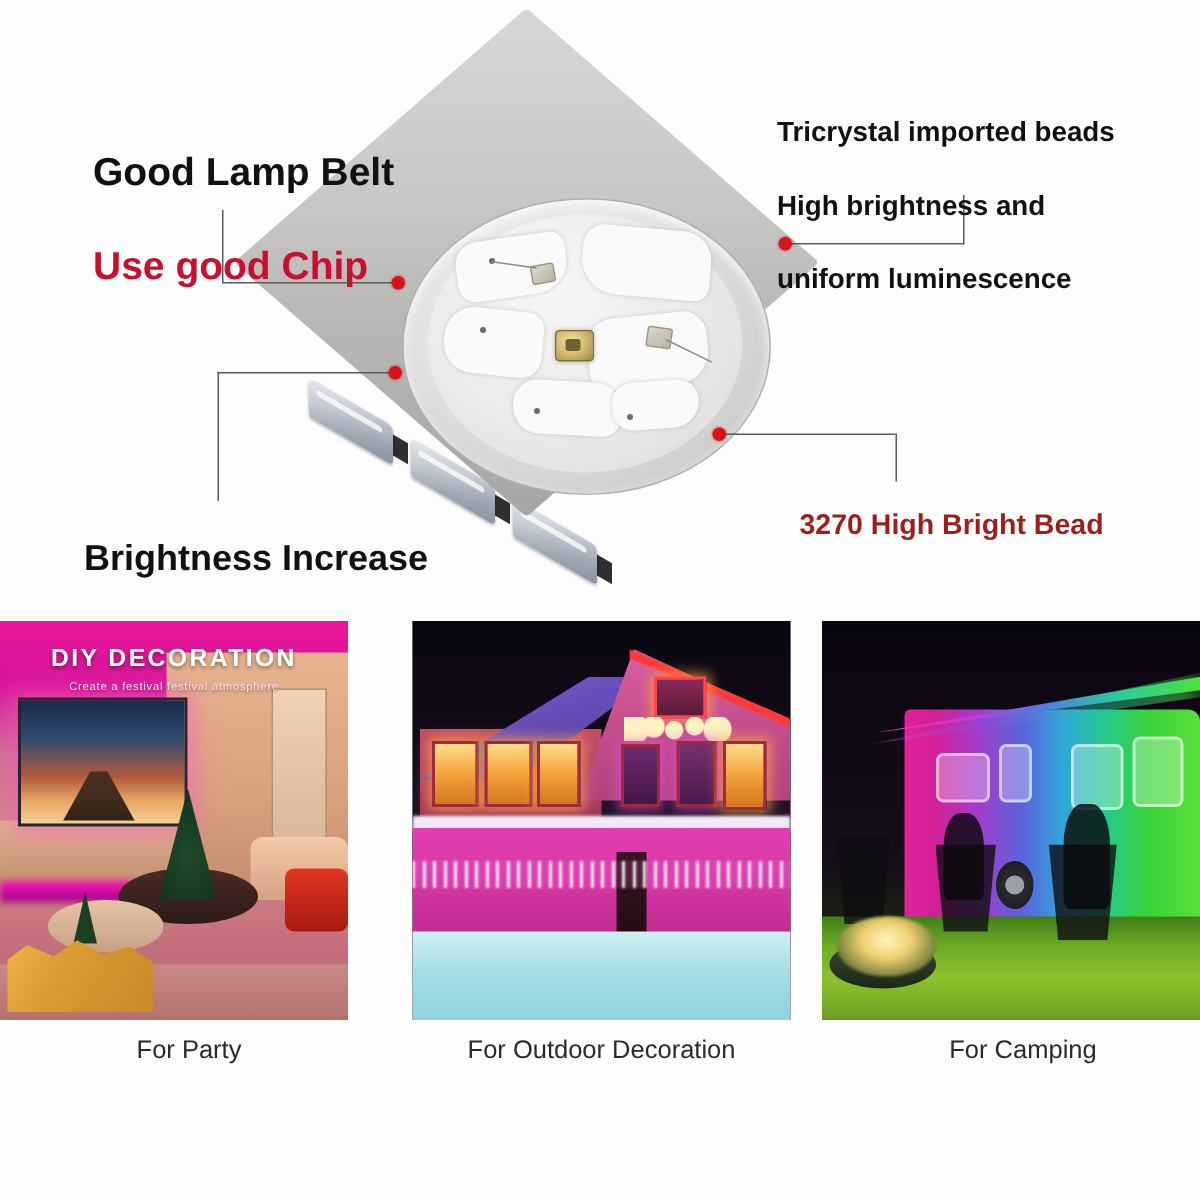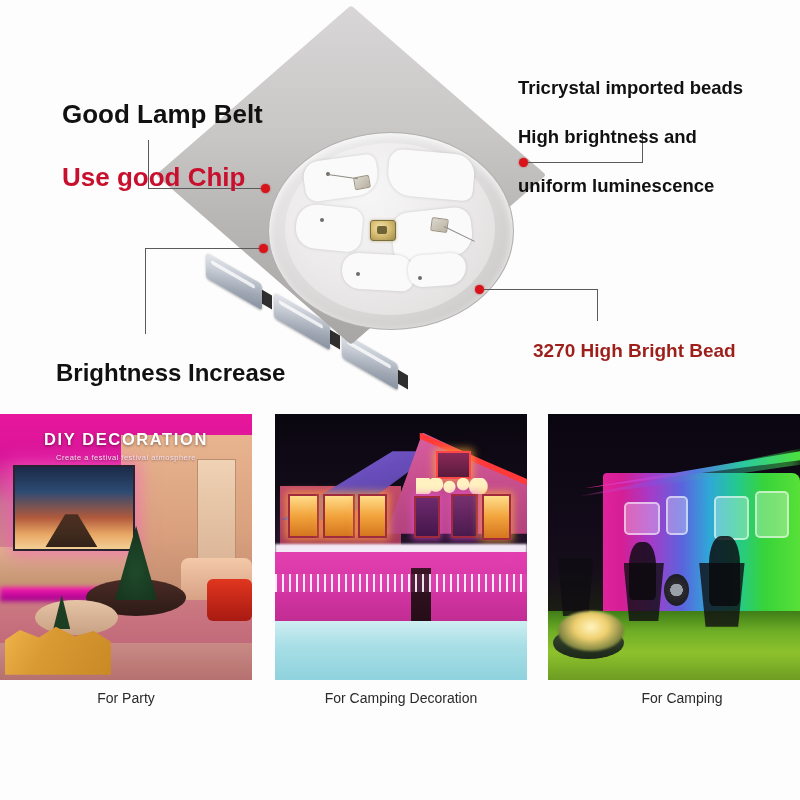--- a/index.html
+++ b/index.html
@@ -240,21 +240,21 @@
     width: 800px;
     height: 266px;
   }
   .panel {
     position: absolute;
     top: 0;
     height: 266px;
     overflow: hidden;
     background: #111;
   }
-  #panel-party    { left: 0px;   width: 252px; }
+  #panel-party    { left: 0px;   width: 232px; }
   #panel-outdoor  { left: 275px; width: 252px; }
   #panel-camping  { left: 548px; width: 252px; }
 
   .panel-scene { position: absolute; left: 0; top: 0; width: 100%; height: 100%; }
 
   
   .p1-bg {
     position: absolute; inset: 0;
     background:
       linear-gradient(180deg, #e8169b 0%, #d9169a 16%, #c97590 34%, #d08e85 55%, #c9747f 75%, #b85f74 100%);
@@ -534,21 +534,21 @@
     width: 10%; height: 12%;
     background: radial-gradient(circle, #9aa0a8 0 30%, #2a2a30 32%, #15151a 100%);
     border-radius: 50%;
   }
 
   
   .caption {
     position: absolute;
     top: 690px;
     text-align: center;
-    font-size: 14px;
+    font-size: 17px;
     color: #2a2a2a;
     font-family: "Liberation Sans", "DejaVu Sans", sans-serif;
   }
   #caption-party   { left: 0px;   width: 252px; }
   #caption-outdoor { left: 275px; width: 252px; }
   #caption-camping { left: 556px; width: 252px; }
 </style>
 </head>
 <body>
 
@@ -688,16 +688,16 @@
         <div class="p3-chair c3"></div>
         <div class="p3-person a"></div>
         <div class="p3-person b"></div>
         <div class="p3-firepit"></div>
         <div class="p3-fire"></div>
       </div>
     </div>
   </div>
 
   <div class="caption" id="caption-party">For Party</div>
-  <div class="caption" id="caption-outdoor">For Camping Decoration</div>
+  <div class="caption" id="caption-outdoor">For Outdoor Decoration</div>
   <div class="caption" id="caption-camping">For Camping</div>
 
 </div>
 
 </body></html>

